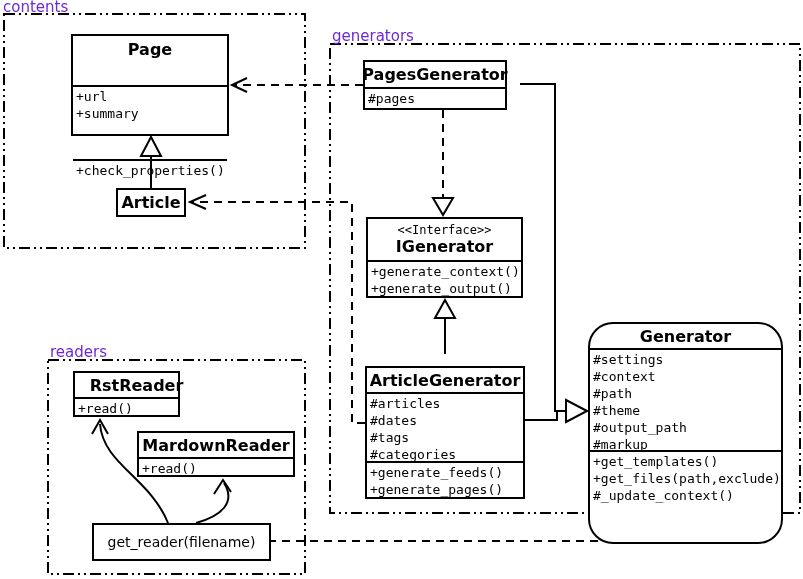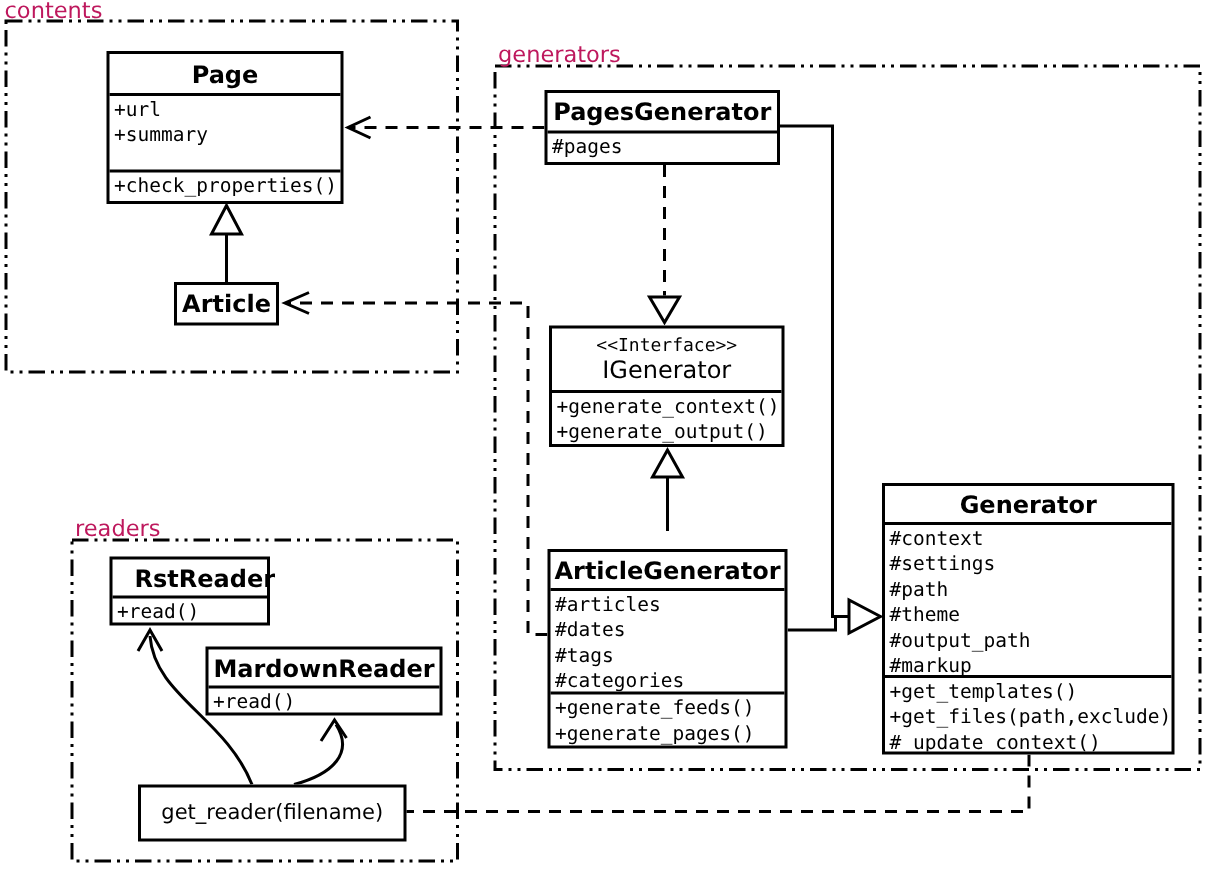--- a/index.html
+++ b/index.html
@@ -2,37 +2,37 @@
 <html><head>
 <meta charset="utf-8">
 <style>
   html,body{margin:0;padding:0;background:#ffffff;}
   #stage{
     position:relative;width:803px;height:579px;background:#ffffff;
     font-family:"DejaVu Sans",sans-serif;color:#000;overflow:hidden;
   }
   #wires{position:absolute;left:0;top:0;width:803px;height:579px;}
   .pkg-label{
-    position:absolute;font-size:15px;color:#be185d;background:transparent;
+    position:absolute;font-size:15px;color:#6d28d9;background:transparent;
     line-height:15px;white-space:nowrap;text-align:right;
   }
   .cls{
     position:absolute;box-sizing:border-box;background:#ffffff;
     border:2px solid #000;display:flex;flex-direction:column;
   }
   .cls-title{
     box-sizing:border-box;display:flex;align-items:center;justify-content:center;
     font-weight:700;font-size:16px;white-space:nowrap;flex:0 0 auto;
   }
   .cls-stereo{
     font-family:"DejaVu Sans Mono",monospace;font-weight:400;font-size:12px;
     text-align:center;line-height:15px;
   }
   .cls-head2{flex:0 0 auto;display:flex;flex-direction:column;justify-content:center;}
-  .cls-head2 .t{font-weight:400;font-size:16px;text-align:center;line-height:18px;}
+  .cls-head2 .t{font-weight:700;font-size:16px;text-align:center;line-height:18px;}
   .cls-sec{
     box-sizing:border-box;border-top:2px solid #000;flex:1 1 auto;
     font-family:"DejaVu Sans Mono",monospace;font-size:13px;
     padding:1px 0 16px 3px;overflow:hidden;
   }
   .cls-sec div{line-height:17px;white-space:nowrap;}
   .plain-box{
     position:absolute;box-sizing:border-box;background:#fff;border:2px solid #000;
     display:flex;align-items:center;justify-content:center;
     font-size:14px;white-space:nowrap;
@@ -93,36 +93,36 @@
     <g stroke="#000" stroke-width="2" fill="none">
       <path d="M196,523 C222,516 236,502 224,483"></path>
       <polyline points="214,494 223,480 231,492"></polyline>
     </g>
   </svg>
 
   <div class="pkg-label" style="left:3px;top:0px;">contents</div>
   <div class="pkg-label" style="left:332px;top:29px;">generators</div>
   <div class="pkg-label" style="left:50px;top:345px;">readers</div>
 
-  <div class="cls" style="left:71px;top:34px;width:158px;height:102px;">
+  <div class="cls" style="left:71px;top:34px;width:158px;height:102px;gap:23px;">
     <div class="cls-title" style="height:26px;">Page</div>
     <div class="cls-sec" style="flex:0 0 51px;">
         <div>+url</div>
         <div>+summary</div>
       </div>
     <div class="cls-sec">
         <div>+check_properties()</div>
       </div>
   </div>
 
   <div class="cls" style="left:116px;top:188px;width:70px;height:29px;">
     <div class="cls-title" style="flex:1 1 auto;">Article</div>
   </div>
 
-  <div class="cls" style="left:363px;top:60px;width:157px;height:50px;">
+  <div class="cls" style="left:363px;top:60px;width:144px;height:50px;">
     <div class="cls-title" style="height:25px;">PagesGenerator</div>
     <div class="cls-sec">
         <div>#pages</div>
       </div>
   </div>
 
   <div class="cls" style="left:366px;top:217px;width:157px;height:81px;">
     <div class="cls-head2" style="height:41px;">
       <div class="cls-stereo">&lt;&lt;Interface&gt;&gt;</div>
       <div class="t">IGenerator</div>
@@ -140,25 +140,25 @@
         <div>#dates</div>
         <div>#tags</div>
         <div>#categories</div>
       </div>
     <div class="cls-sec">
         <div>+generate_feeds()</div>
         <div>+generate_pages()</div>
       </div>
   </div>
 
-  <div class="cls" style="left:588px;top:322px;width:195px;height:181px;">
+  <div class="cls" style="left:588px;top:322px;width:195px;height:222px;border-radius:25px;">
     <div class="cls-title" style="height:24px;">Generator</div>
     <div class="cls-sec" style="flex:0 0 102px;">
+        <div>#settings</div>
         <div>#context</div>
-        <div>#settings</div>
         <div>#path</div>
         <div>#theme</div>
         <div>#output_path</div>
         <div>#markup</div>
       </div>
     <div class="cls-sec">
         <div>+get_templates()</div>
         <div>+get_files(path,exclude)</div>
         <div>#_update_context()</div>
       </div>

